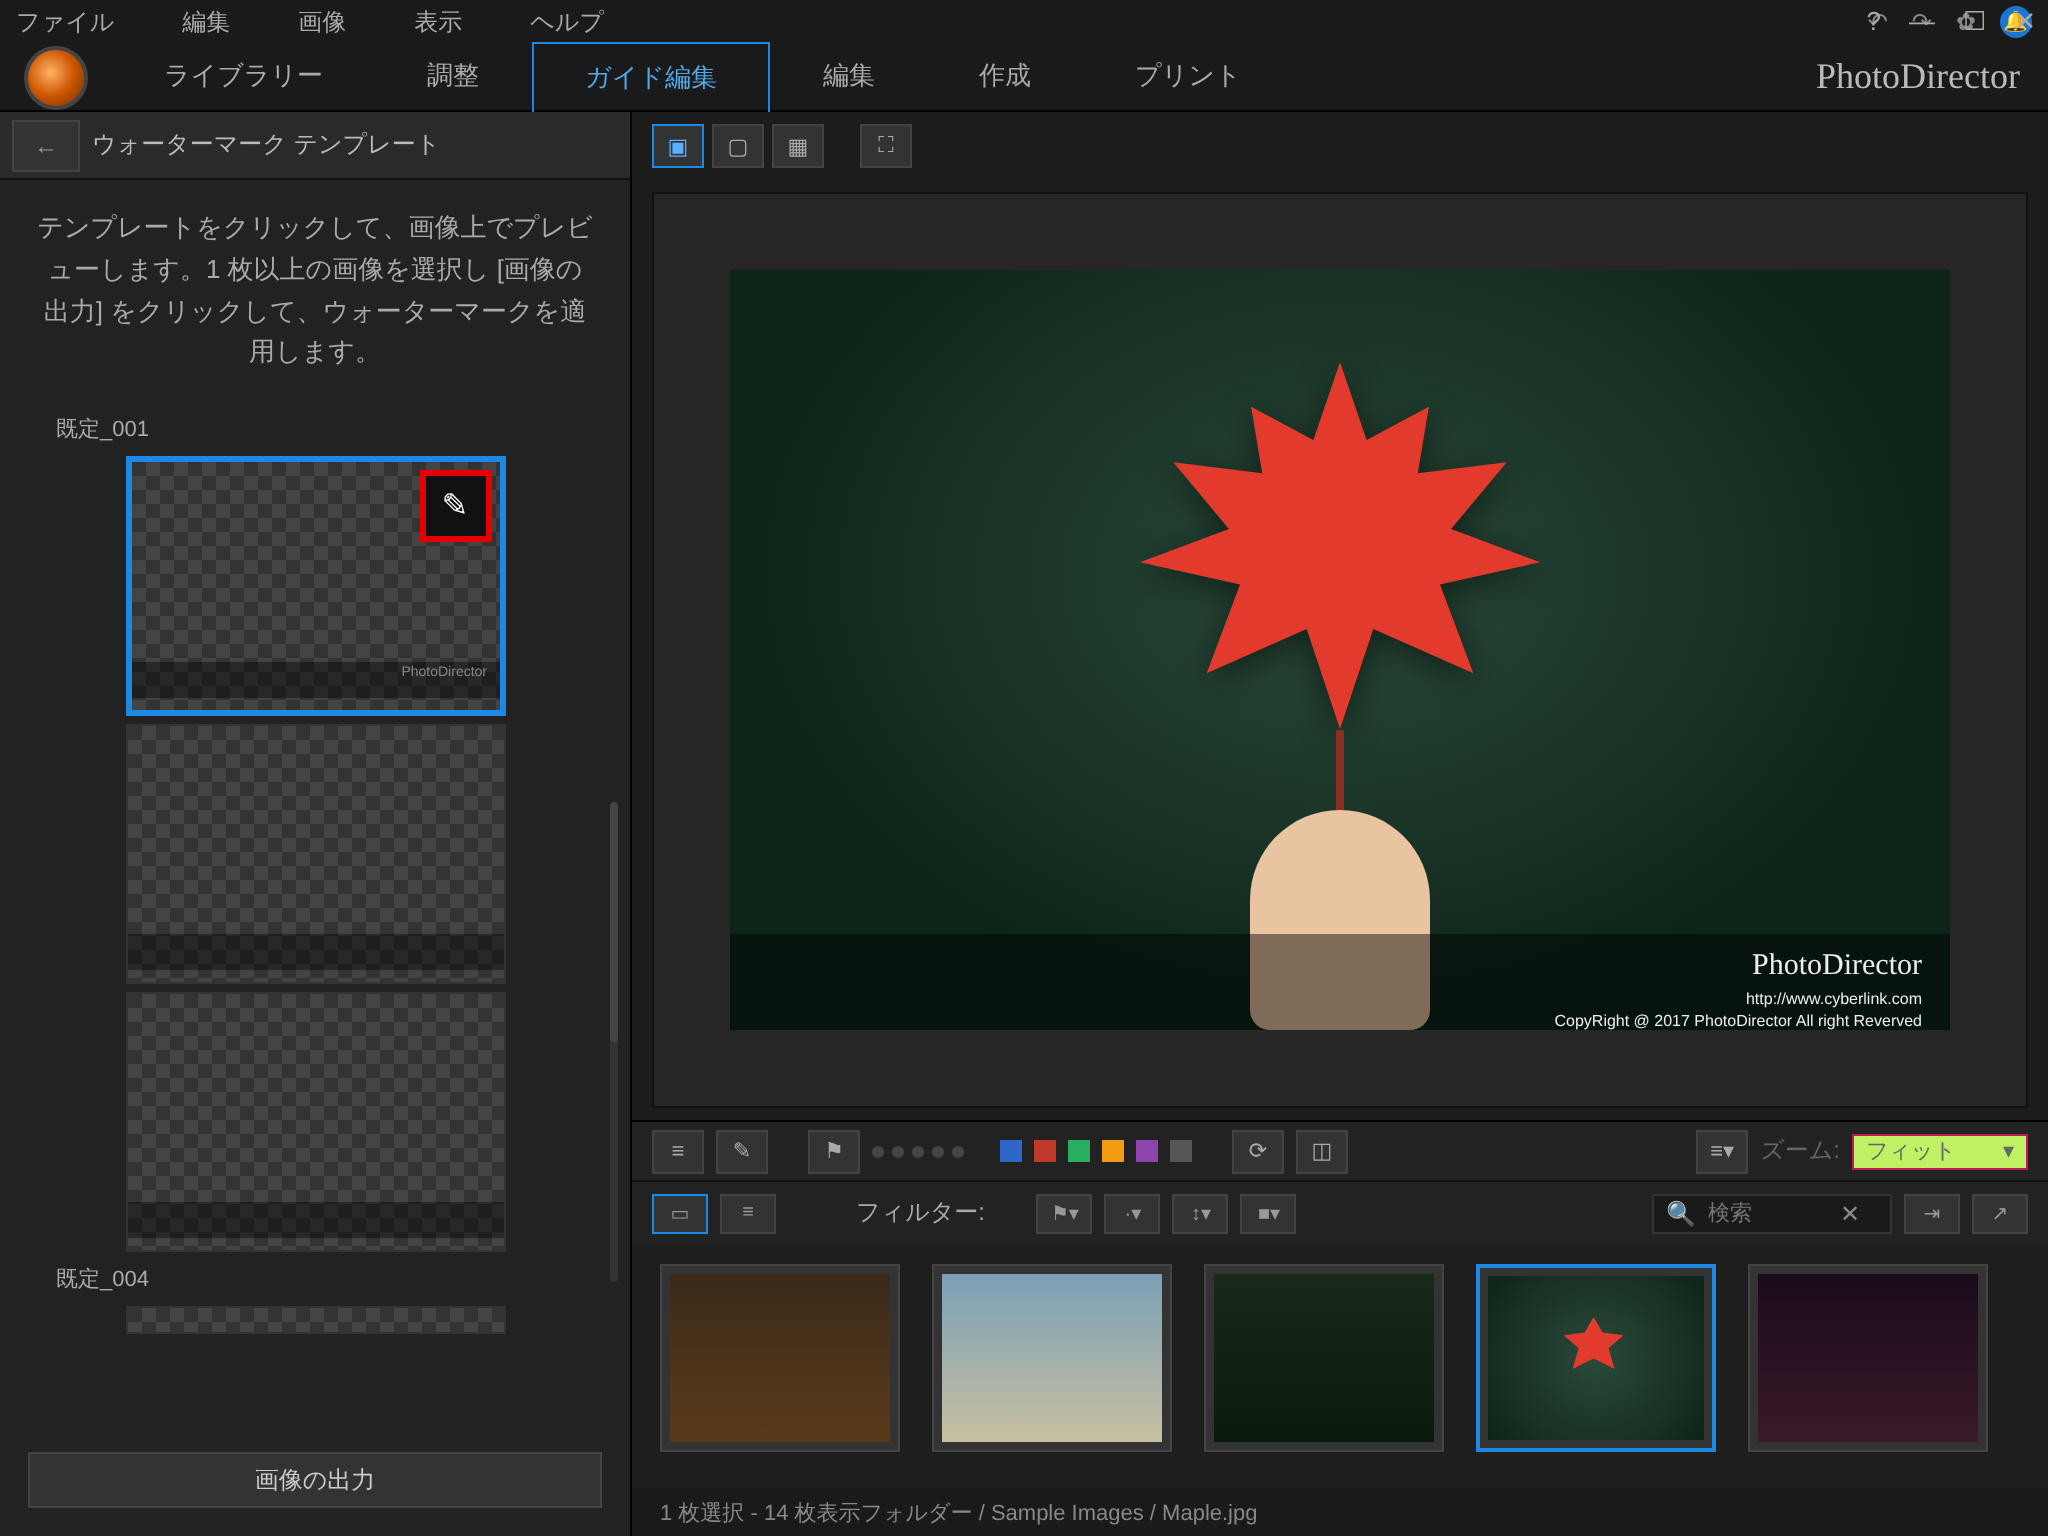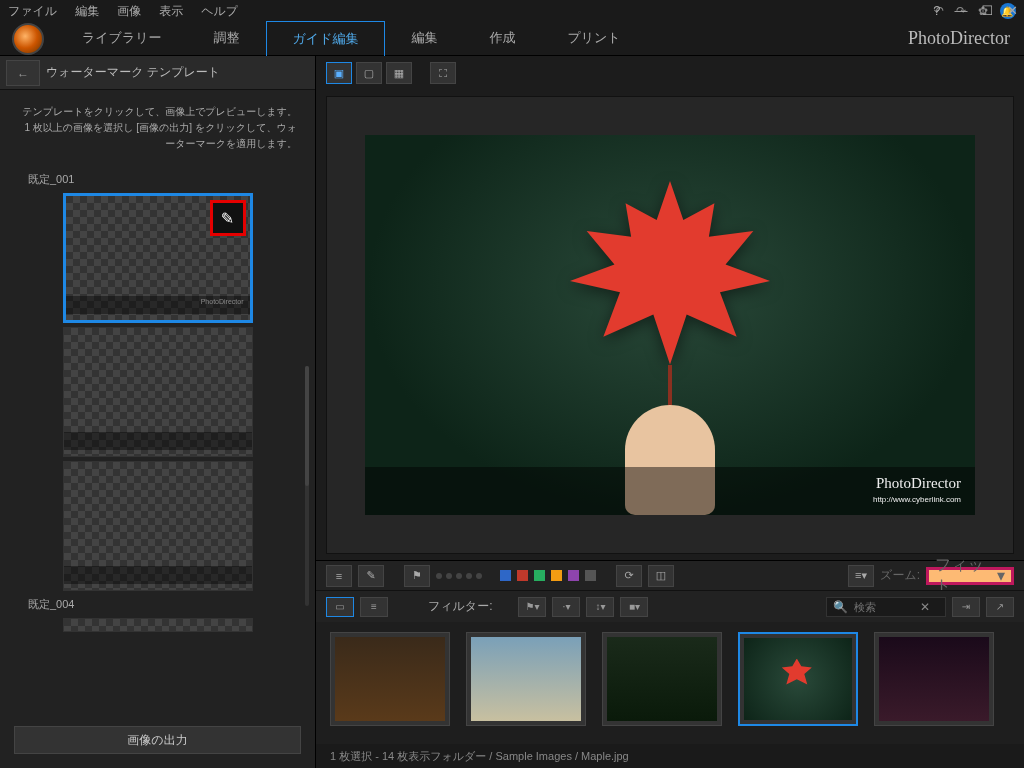--- a/index.html
+++ b/index.html
@@ -1,36 +1,36 @@
 <!DOCTYPE html>
 <html><head>
 <meta charset="utf-8">
 <style>
   *{box-sizing:border-box;margin:0;padding:0;font-family:"Meiryo","Yu Gothic",sans-serif;user-select:none}
   body{width:1024px;height:768px;background:#1a1a1a;color:#ccc;font-size:12px;overflow:hidden;position:relative}
   .titlebar{height:22px;background:#1a1a1a;display:flex;align-items:center;padding:0 8px}
-  .menubar{display:flex;gap:18px;font-size:12px;color:#aaa;flex:1}
+  .menubar{display:flex;gap:34px;font-size:12px;color:#aaa;flex:1}
   .menubar span{cursor:pointer}
   .titlebar-tools{display:flex;gap:12px;align-items:center;color:#888;margin-left:30px}
   .bell{width:16px;height:16px;border-radius:50%;background:#1976d2;display:flex;align-items:center;justify-content:center;font-size:10px;color:#fff}
   .win-controls{position:absolute;right:6px;top:3px;display:flex;gap:14px;color:#aaa;font-size:13px}
   .win-controls span{cursor:pointer}
   .maintabs{height:34px;display:flex;align-items:center;border-bottom:1px solid #000}
   .big-logo{width:32px;height:32px;margin:0 12px;border-radius:50%;background:radial-gradient(circle at 40% 40%,#ffb366,#cc5500,#663300);border:2px solid #444}
   .maintabs-inner{display:flex;flex:1}
   .maintab{padding:8px 26px;color:#aaa;cursor:pointer;font-size:13px}
   .maintab.active{border:1px solid #1e88e5;color:#4fa8e8}
   .appname{margin-left:auto;margin-right:14px;color:#bbb;font-size:18px;font-family:Georgia,serif}
   .workspace{display:flex;height:calc(768px - 56px)}
   
   .left{width:316px;background:#222;display:flex;flex-direction:column;border-right:1px solid #000}
   .left-header{display:flex;align-items:center;height:34px;background:#2a2a2a;border-bottom:1px solid #111}
   .back-btn{width:34px;height:26px;margin:0 6px;background:#333;border:1px solid #444;display:flex;align-items:center;justify-content:center;color:#999;cursor:pointer}
   .left-title{color:#bbb;font-size:12px}
-  .left-desc{padding:14px 18px;color:#aaa;font-size:10px;line-height:1.6;text-align:right}
+  .left-desc{padding:14px 18px;color:#aaa;font-size:13px;line-height:1.6;text-align:center}
   .templates{flex:1;overflow:hidden;padding:0 28px}
   .tpl-label{text-align:left;color:#aaa;font-size:11px;margin:6px 0}
   .tpl-thumb{width:190px;height:130px;margin:0 auto 4px;background:repeating-conic-gradient(#444 0 25%,#333 0 50%) 0 0/14px 14px;position:relative;border:1px solid #333;cursor:pointer}
   .tpl-thumb.selected{border:3px solid #1e88e5}
   .edit-badge{position:absolute;top:4px;right:4px;width:36px;height:36px;background:#111;border:3px solid #e60000;display:flex;align-items:center;justify-content:center;color:#fff;font-size:16px}
   .wm-strip{position:absolute;left:0;right:0;bottom:6px;height:18px;background:rgba(0,0,0,.4);text-align:right;padding:2px 6px;font-size:7px;color:#888}
   .scroll-track{position:absolute;right:6px;top:200px;width:4px;height:240px;background:#333;border-radius:2px}
   .scroll-thumb{width:4px;height:120px;background:#444;border-radius:2px}
   .export-btn{margin:20px 14px 14px;height:28px;background:#333;border:1px solid #444;display:flex;align-items:center;justify-content:center;color:#ccc;cursor:pointer;font-size:12px}
   
@@ -46,21 +46,21 @@
   .leaf{position:absolute;top:35px;left:50%;transform:translateX(-50%);width:230px;height:200px}
   .leaf svg{width:100%;height:100%;filter:drop-shadow(0 4px 8px rgba(0,0,0,.5))}
   .wm-overlay{position:absolute;left:0;right:0;bottom:0;height:48px;background:rgba(0,0,0,.45);color:#eee;text-align:right;padding:6px 14px;font-size:8px;line-height:1.4}
   .wm-overlay .big{font-size:15px;font-family:Georgia,serif}
   
   .midbar{height:30px;display:flex;align-items:center;padding:0 10px;gap:6px;border-top:1px solid #000;background:#222}
   .flag-row{display:flex;gap:4px;align-items:center}
   .flag-dot{width:6px;height:6px;border-radius:50%;background:#444}
   .col-sw{width:11px;height:11px;display:inline-block}
   .zoom-area{margin-left:auto;display:flex;align-items:center;gap:6px;color:#666}
-  .zoom-select{width:88px;height:18px;background:#fdba74;border:3px solid #be185d;color:#666;font-size:16px;padding:0 6px;display:flex;align-items:center;justify-content:space-between}
+  .zoom-select{width:88px;height:18px;background:#bef264;border:1px solid #be185d;color:#666;font-size:11px;padding:0 6px;display:flex;align-items:center;justify-content:space-between}
   .browser-bar{height:32px;display:flex;align-items:center;padding:0 10px;gap:6px;background:#222;border-top:1px solid #111}
   .layout-btn{width:28px;height:20px;background:#333;border:1px solid #444;cursor:pointer;display:flex;align-items:center;justify-content:center;font-size:10px;color:#999}
   .layout-btn.active{border:1px solid #1e88e5}
   .filter-label{color:#aaa;margin:0 20px}
   .search-box{width:120px;height:20px;background:#1a1a1a;border:1px solid #333;display:flex;align-items:center;padding:0 6px;color:#888;gap:6px}
   .search-box input{background:transparent;border:none;color:#ccc;width:60px;outline:none;font-size:11px}
   .film{height:122px;display:flex;gap:16px;padding:10px 14px;background:#1e1e1e;overflow:hidden}
   .thumb{width:120px;height:94px;background:#333;cursor:pointer;border:1px solid #444;flex-shrink:0;position:relative;overflow:hidden}
   .thumb.sel{border:2px solid #1e88e5}
   .thumb-inner{position:absolute;inset:4px;background:#222}
@@ -151,20 +151,21 @@
         <div class="leaf">
           <svg viewBox="0 0 200 180">
               <path fill="#e23b2e" d="M100 10 L112 45 L140 30 L135 60 L175 55 L150 85 L190 100 L145 110 L160 150 L115 130 L100 175 L85 130 L40 150 L55 110 L10 100 L50 85 L25 55 L65 60 L60 30 L88 45 Z"></path>
             </svg>
         </div>
         <div class="stem"></div>
         <div class="hand"></div>
         <div class="wm-overlay">
           <div class="big">PhotoDirector</div>
           <div>http://www.cyberlink.com</div>
+          <div>CopyRight @ 2017 PhotoDirector All right Reverved</div>
         </div>
       </div>
     </div>
 
     <div class="midbar">
       <div class="tbtn">≡</div>
       <div class="tbtn">✎</div>
       <div style="width:8px"></div>
       <div class="tbtn">⚑</div>
       <div class="flag-row">

